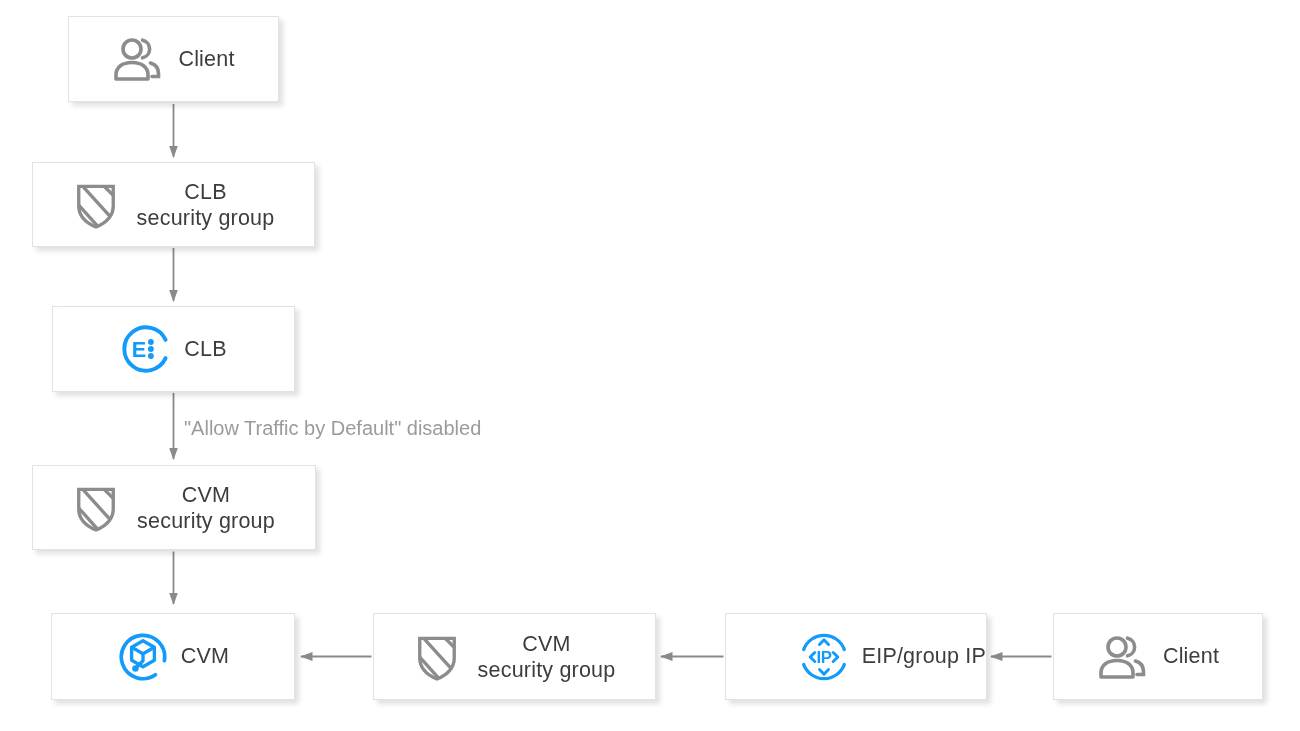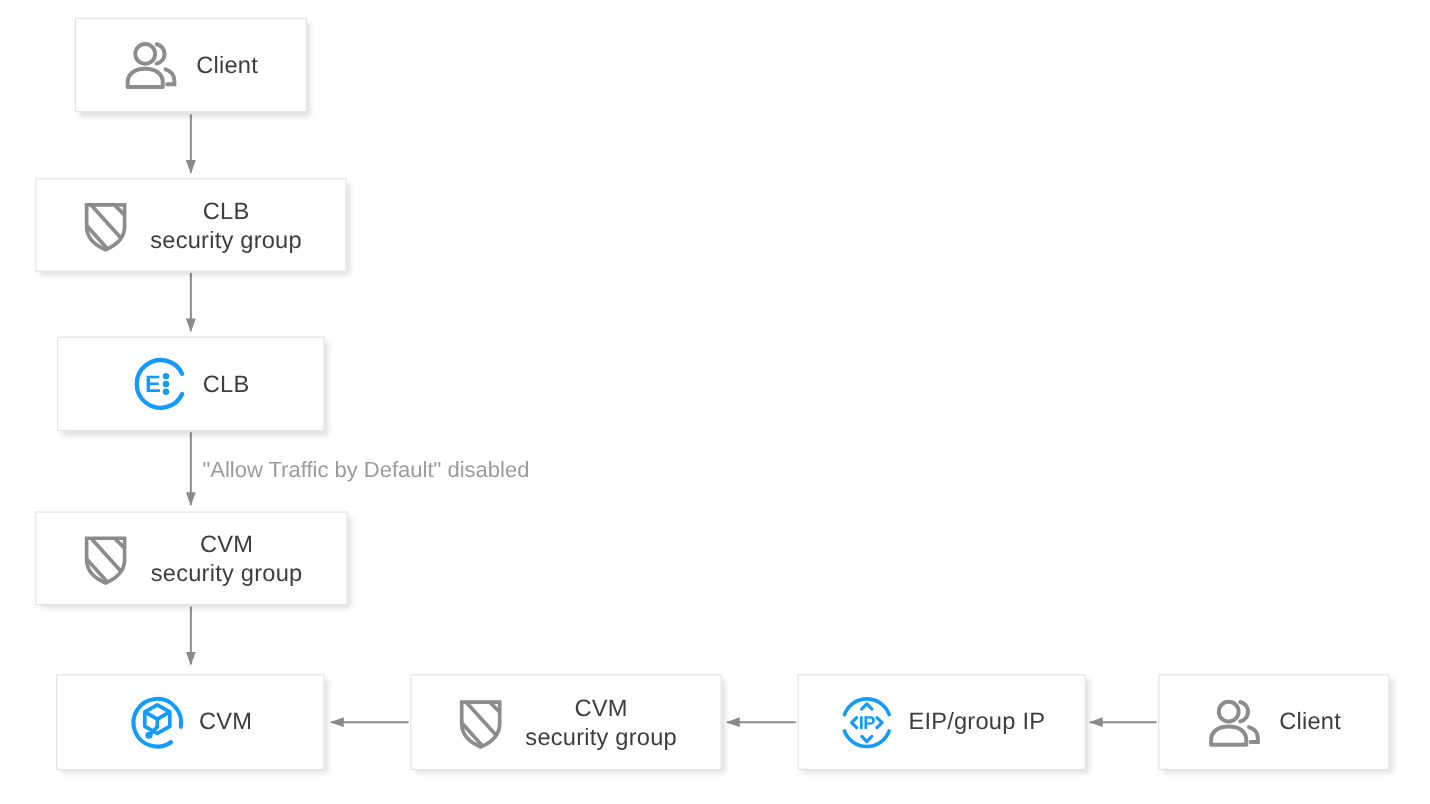--- a/index.html
+++ b/index.html
@@ -159,21 +159,21 @@
           <line x1="21" y1="-5" x2="55" y2="29"></line>
         </g>
       </svg>
     </span>
     <span class="label two-line">
       <span>CVM</span>
       <span>security group</span>
     </span>
   </div>
 
-  <div class="node gap24" style="left:725px;top:613px;width:262px;height:87px;">
+  <div class="node gap24" style="left:725px;top:613px;width:262px;height:87px;justify-content:flex-end;">
     <span class="icon">
       <svg width="52" height="52" viewBox="0 0 48 48" fill="none">
         <path d="M5.21 17.16 A20 20 0 0 1 42.79 17.16" stroke="#129bfa" stroke-width="3" stroke-linecap="round"></path>
         <path d="M42.79 30.84 A20 20 0 0 1 5.21 30.84" stroke="#129bfa" stroke-width="3" stroke-linecap="round"></path>
         <path d="M15.5 19.8 L11.2 24 L15.5 28.2" stroke="#129bfa" stroke-width="2.7" stroke-linecap="round" stroke-linejoin="round"></path>
         <path d="M32.5 19.8 L36.8 24 L32.5 28.2" stroke="#129bfa" stroke-width="2.7" stroke-linecap="round" stroke-linejoin="round"></path>
         <path d="M19.8 12.5 L24 8.2 L28.2 12.5" stroke="#129bfa" stroke-width="2.7" stroke-linecap="round" stroke-linejoin="round"></path>
         <path d="M19.8 35.5 L24 39.8 L28.2 35.5" stroke="#129bfa" stroke-width="2.7" stroke-linecap="round" stroke-linejoin="round"></path>
         <text class="icon-letter" x="24" y="29.5" font-size="15.5" font-weight="700" fill="#129bfa" text-anchor="middle" letter-spacing="-0.5">IP</text>
       </svg>

